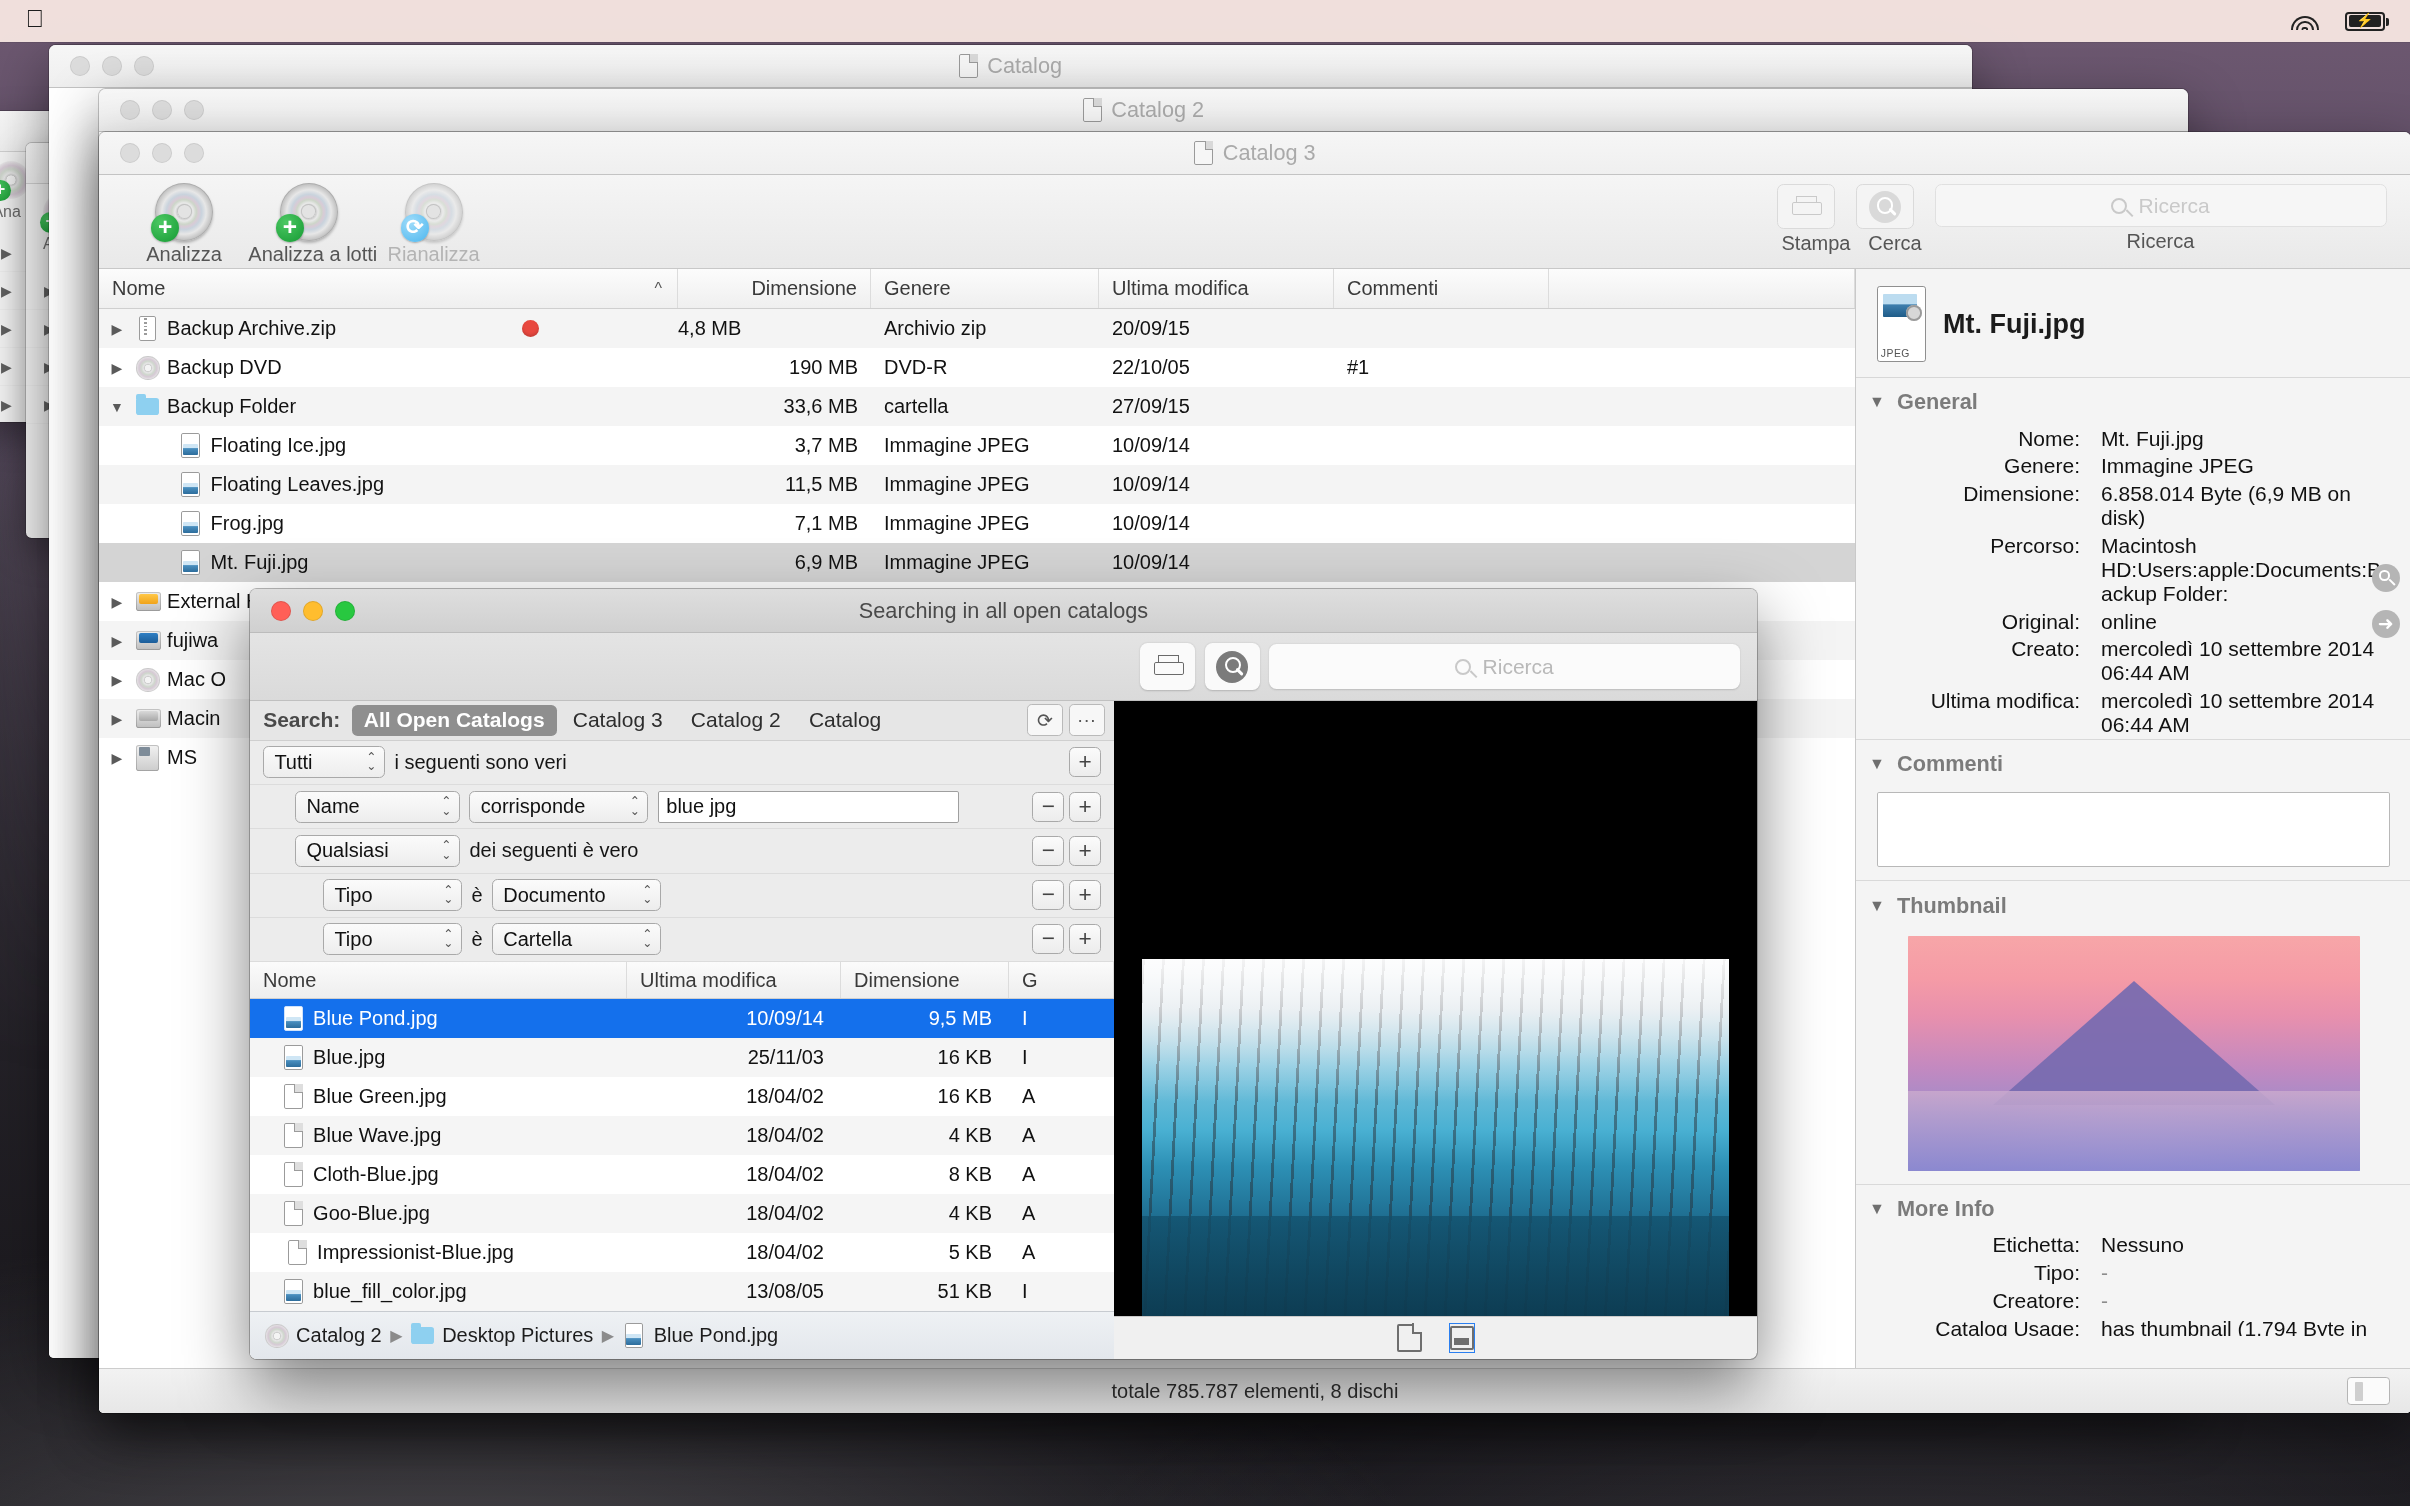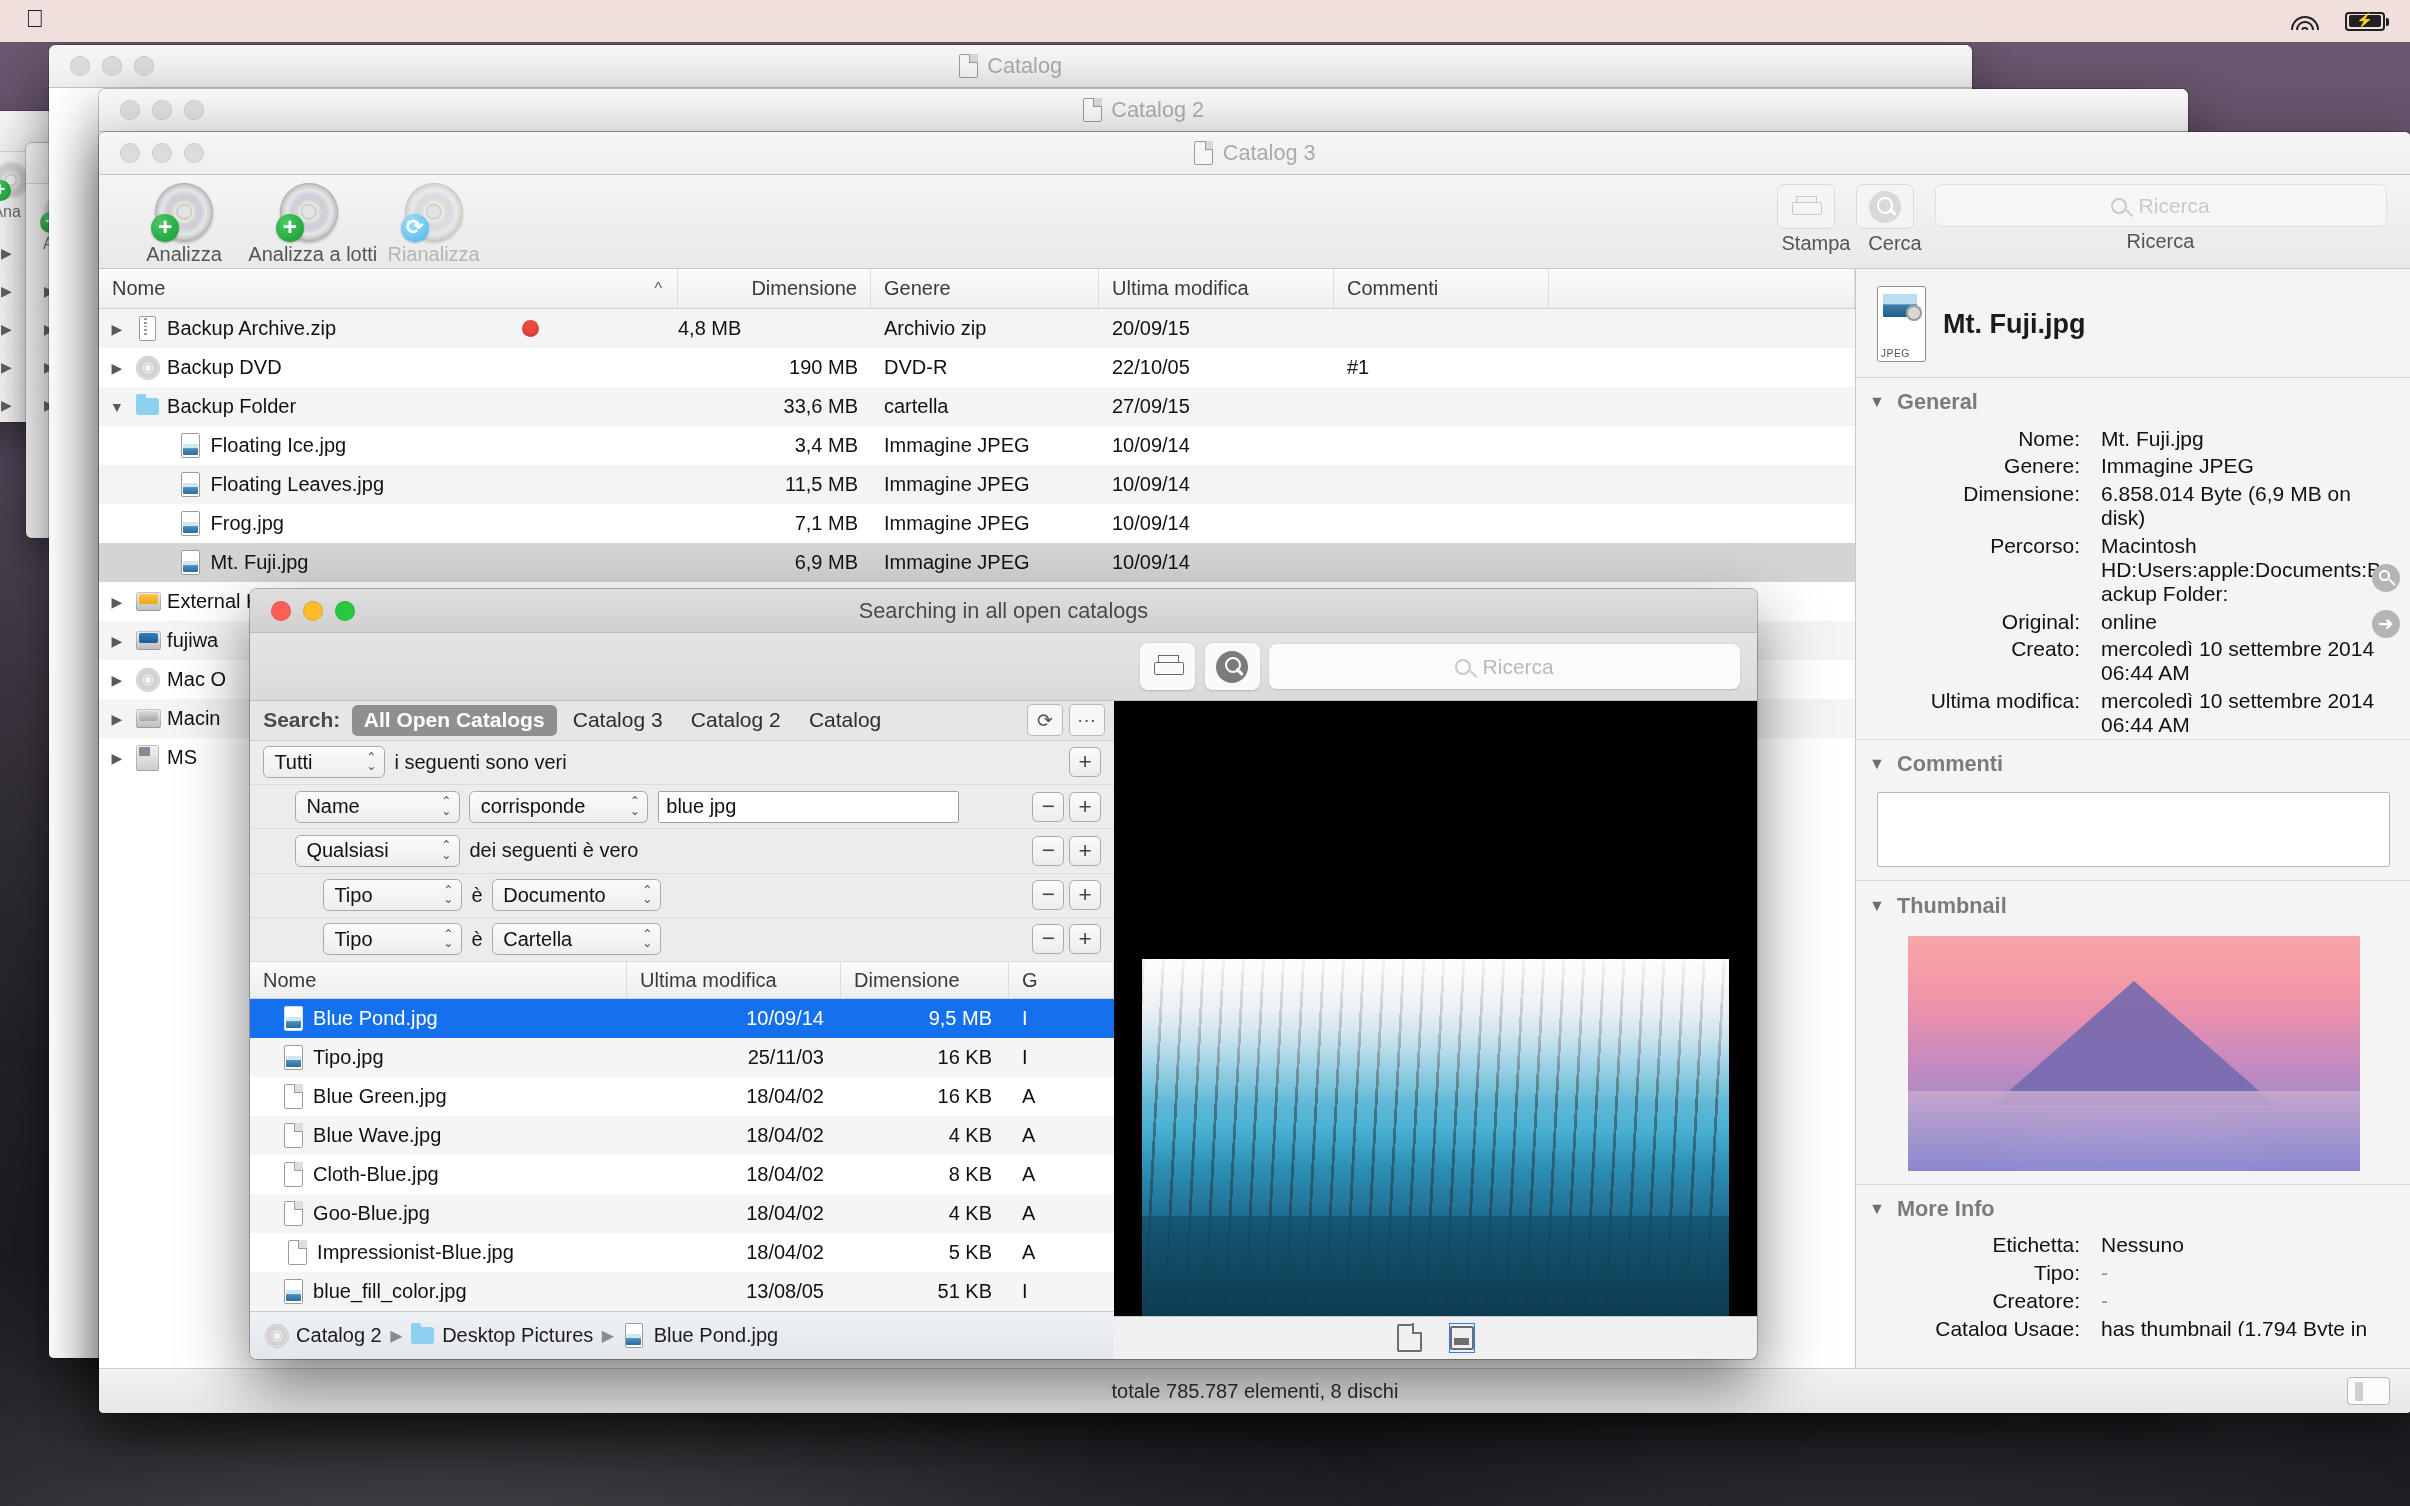--- a/index.html
+++ b/index.html
@@ -514,21 +514,21 @@
      <div class="cell" style="width:235px;padding-left:13px;">27/09/15</div>
      <div class="cell" style="width:215px;padding-left:13px;"></div>
           </div>
           <div class="row">
             <div class="cell c-name" style="width:579px;padding-left:51px;position:relative;">
        <span class="tri"></span>
        <span class="ic jpg"></span>
        <span>Floating Ice.jpg</span>
 
      </div>
-     <div class="cell" style="width:193px;text-align:right;padding-right:13px;">3,4 MB</div>
+     <div class="cell" style="width:193px;text-align:right;padding-right:13px;">3,7 MB</div>
      <div class="cell" style="width:228px;padding-left:13px;">Immagine JPEG</div>
      <div class="cell" style="width:235px;padding-left:13px;">10/09/14</div>
      <div class="cell" style="width:215px;padding-left:13px;"></div>
           </div>
           <div class="row alt">
             <div class="cell c-name" style="width:579px;padding-left:51px;position:relative;">
        <span class="tri"></span>
        <span class="ic jpg"></span>
        <span>Floating Leaves.jpg</span>
 
@@ -868,21 +868,21 @@
        <span class="ic jpg"></span>
        <span>Blue Pond.jpg</span>
      </div>
      <div class="cell" style="width:214px;text-align:right;padding-right:17px;">10/09/14</div>
      <div class="cell" style="width:168px;text-align:right;padding-right:17px;">9,5 MB</div>
      <div class="cell" style="flex:1;padding-left:13px;">I</div>
           </div>
           <div class="rrow alt">
             <div class="cell c-name" style="width:377px;padding-left:32px;">
        <span class="ic jpg"></span>
-       <span>Tipo.jpg</span>
+       <span>Blue.jpg</span>
      </div>
      <div class="cell" style="width:214px;text-align:right;padding-right:17px;">25/11/03</div>
      <div class="cell" style="width:168px;text-align:right;padding-right:17px;">16 KB</div>
      <div class="cell" style="flex:1;padding-left:13px;">I</div>
           </div>
           <div class="rrow">
             <div class="cell c-name" style="width:377px;padding-left:32px;">
        <span class="ic file"></span>
        <span>Blue Green.jpg</span>
      </div>

